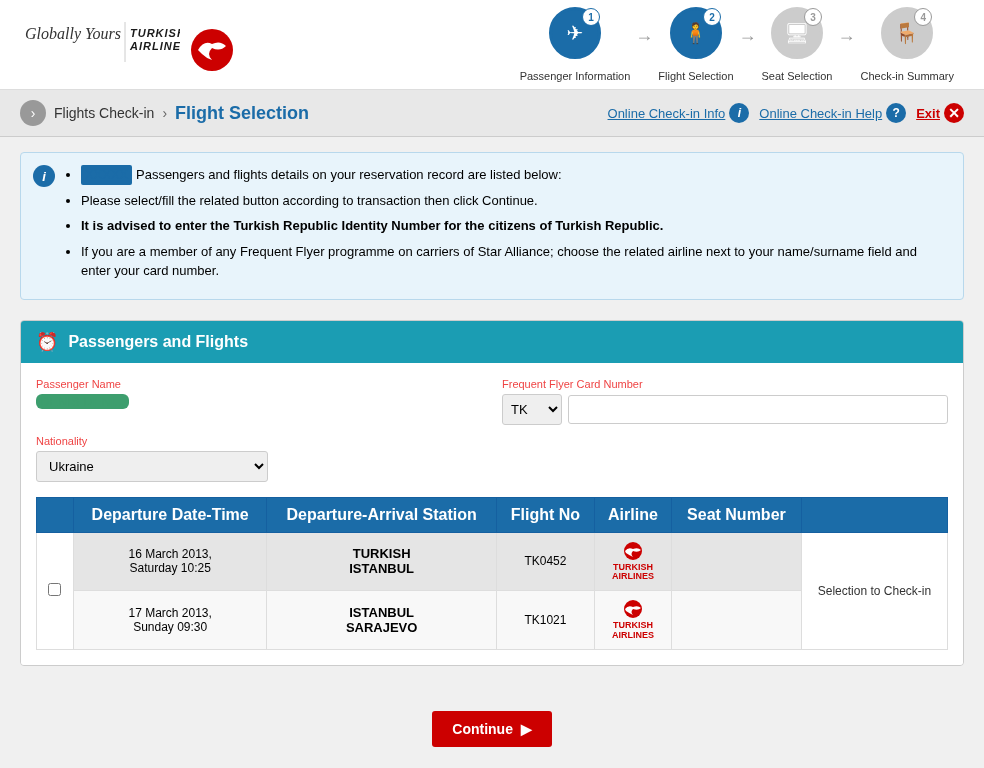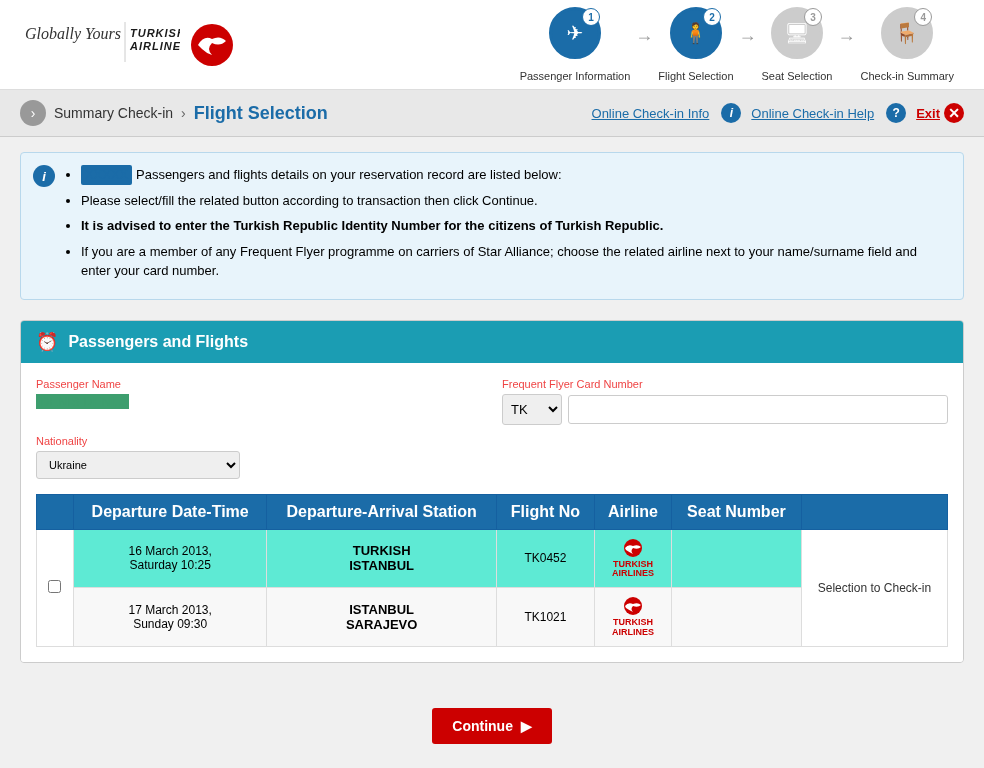--- a/index.html
+++ b/index.html
@@ -15,21 +15,21 @@
     .header {
       background: #fff;
       border-bottom: 1px solid #ddd;
       display: flex;
       align-items: center;
       padding: 10px 20px;
       height: 90px;
     }
     .logo-area {
       display: flex;
-      align-items: center;
+      align-items: flex-end;
       gap: 10px;
       flex: 0 0 auto;
     }
     .logo-text {
       font-style: italic;
       font-size: 18px;
       color: #333;
       font-family: Georgia, serif;
     }
 
@@ -147,21 +147,21 @@
       display: flex;
       align-items: center;
       gap: 10px;
     }
     .nav-link {
       color: #1b6ca8;
       text-decoration: underline;
       font-size: 13px;
       display: flex;
       align-items: center;
-      gap: 12px;
+      gap: 4px;
       cursor: pointer;
     }
     .info-icon {
       width: 20px;
       height: 20px;
       background: #1b6ca8;
       border-radius: 50%;
       color: white;
       font-size: 12px;
       display: flex;
@@ -309,22 +309,22 @@
       flex: 1;
       padding: 6px 8px;
       border: 1px solid #ccc;
       border-radius: 3px;
       font-size: 13px;
     }
     .nationality-select {
       padding: 6px 8px;
       border: 1px solid #ccc;
       border-radius: 3px;
-      font-size: 11px;
-      width: 204px;
+      font-size: 13px;
+      width: 232px;
     }
     .republic-input {
       padding: 6px 8px;
       border: 1px solid #ccc;
       border-radius: 3px;
       font-size: 13px;
       width: 150px;
       background: #e8e8e8;
     }
 
@@ -341,21 +341,21 @@
       text-align: center;
       font-size: 16px;
       border: 1px solid #1560a0;
     }
     .flights-table td {
       padding: 8px 10px;
       border: 1px solid #ddd;
       text-align: center;
       vertical-align: middle;
       font-size: 12px;
-      background: #5eead4;
+      background: #e5e5e5;
     }
     .flights-table tr:nth-child(even) td {
       background: #f8f8f8;
     }
     .station-bold {
       font-weight: bold;
       font-size: 13px;
     }
     .ta-logo-small {
       display: flex;
@@ -390,21 +390,21 @@
       font-weight: bold;
       border-radius: 3px;
       cursor: pointer;
       display: flex;
       align-items: center;
       gap: 8px;
     }
     .passenger-name-redacted {
       background: #3d9e6e;
       color: #3d9e6e;
-      border-radius: 0;
+      border-radius: 6px;
       font-size: 13px;
       padding: 0 4px;
     }
   </style>
 </head>
 <body>
 
 <div class="header">
   <div class="logo-area">
     <div class="logo-text">
@@ -466,21 +466,21 @@
         <span class="step-number inactive-num">4</span>
       </div>
       <div class="step-label">Check-in Summary</div>
     </div>
   </div>
 </div>
 
 <div class="top-nav">
   <div class="breadcrumb">
     <div class="breadcrumb-icon">›</div>
-    <span class="breadcrumb-link">Summary Check-in</span>
+    <span class="breadcrumb-link">Flights Check-in</span>
     <span class="breadcrumb-chevron">›</span>
     <span class="breadcrumb-current">Flight Selection</span>
   </div>
   <div class="nav-links">
     <span class="nav-link">
       <span>Online Check-in Info</span>
       <span class="info-icon">i</span>
     </span>
     <span class="nav-link">
       <span>Online Check-in Help</span>

